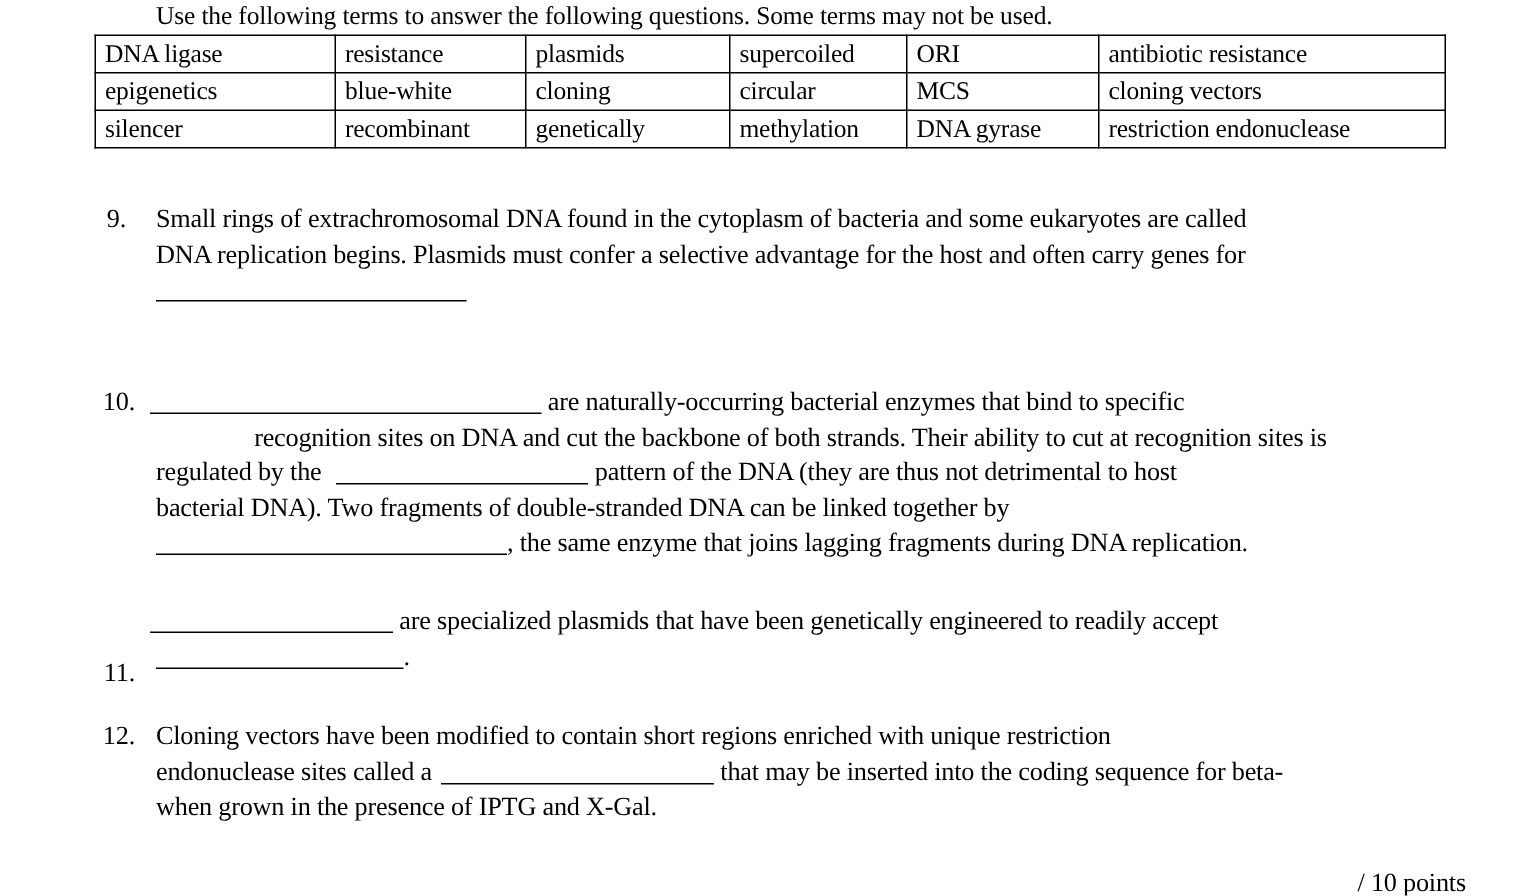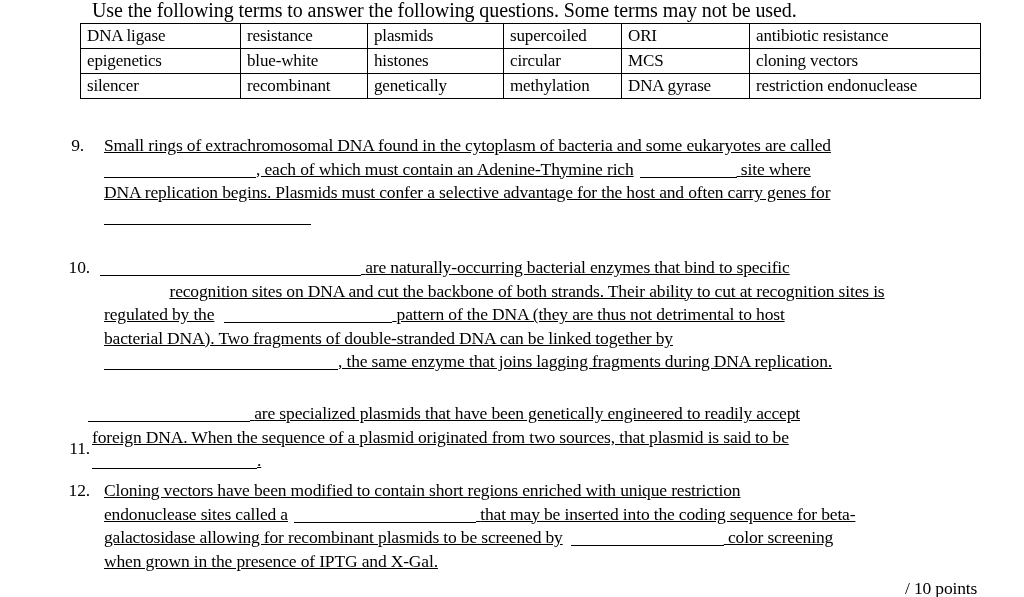--- a/index.html
+++ b/index.html
@@ -19,37 +19,36 @@
 
   .page {
     position: relative;
     width: 1024px;
     height: 597px;
   }
 
   
   .intro {
     position: absolute;
-    left: 92px;
+    left: 104px;
     top: 0px;
-    font-size: 20px;
+    font-size: 17px;
     line-height: 21px;
     white-space: nowrap;
     letter-spacing: -0.1px;
   }
 
   
   .wordbank {
     position: absolute;
     left: 63px;
     top: 23px;
     width: 858px;
     border-collapse: collapse;
     table-layout: fixed;
-    margin-left: 17px;
   }
   .wordbank td {
     border: 1.4px solid #000000;
     font-size: 17px;
     line-height: 20px;
     padding: 1px 0 1px 6px;
     height: 22px;
     vertical-align: middle;
     white-space: nowrap;
     letter-spacing: -0.15px;
@@ -73,21 +72,21 @@
     line-height: 23.6px;
     letter-spacing: -0.15px;
   }
   .ln {
     display: inline-block;
     border-bottom: 1.5px solid #000000;
     vertical-align: -3px;
     height: 15px;
   }
 
-  .row { white-space: nowrap; text-decoration: underline; }
+  .row { white-space: nowrap; }
 
   
   .points {
     position: absolute;
     left: 905px;
     top: 578px;
     font-size: 17.5px;
     line-height: 21px;
     white-space: nowrap;
     letter-spacing: -0.15px;
@@ -106,44 +105,40 @@
         <td class="c0">DNA ligase</td>
         <td class="c1">resistance</td>
         <td class="c2">plasmids</td>
         <td class="c3">supercoiled</td>
         <td class="c4">ORI</td>
         <td class="c5">antibiotic resistance</td>
       </tr>
       <tr>
         <td class="c0">epigenetics</td>
         <td class="c1">blue-white</td>
-        <td class="c2">histones</td>
+        <td class="c2">cloning</td>
         <td class="c3">circular</td>
         <td class="c4">MCS</td>
         <td class="c5">cloning vectors</td>
       </tr>
       <tr>
         <td class="c0">silencer</td>
         <td class="c1">recombinant</td>
         <td class="c2">genetically</td>
         <td class="c3">methylation</td>
         <td class="c4">DNA gyrase</td>
         <td class="c5">restriction endonuclease</td>
       </tr>
     </tbody>
   </table>
 
   <div class="qnum" style="left:58px; top:134px; width:26px;">9.</div>
   <div class="qbody" style="left:104px; top:134px; width:850px;">
     <div class="row">
       <span>Small rings of extrachromosomal DNA found in the cytoplasm of bacteria and some eukaryotes are called</span>
-    </div>
-    <div class="row">
-      <span class="ln" style="width:152px;"></span><span>, each of which must contain an Adenine-Thymine rich</span><span class="ln" style="width:97px; margin-left:6px;"></span>
-      <span>site where</span>
     </div>
     <div class="row">
       <span>DNA replication begins. Plasmids must confer a selective advantage for the host and often carry genes for</span>
     </div>
     <div class="row">
       <span class="ln" style="width:207px;"></span>
     </div>
   </div>
 
   <div class="qnum" style="left:58px; top:256px; width:32px;">10.</div>
@@ -161,46 +156,39 @@
     </div>
     <div class="row" style="margin-left:4px;">
       <span>bacterial DNA). Two fragments of double-stranded DNA can be linked together by</span>
     </div>
     <div class="row" style="margin-left:4px;">
       <span class="ln" style="width:234px;"></span><span>, the same enzyme that joins lagging fragments during DNA replication.</span>
     </div>
   </div>
 
   <div class="qnum" style="left:58px; top:402px; width:32px;margin-top:35px;">11.</div>
-  <div class="qbody" style="left:88px; top:402px; width:850px;">
+  <div class="qbody" style="left:100px; top:402px; width:850px;">
     <div class="row">
       <span class="ln" style="width:162px;"></span>
       <span>are specialized plasmids that have been genetically engineered to readily accept</span>
-    </div>
-    <div class="row" style="margin-left:4px;">
-      <span>foreign DNA. When the sequence of a plasmid originated from two sources, that plasmid is said to be</span>
     </div>
     <div class="row" style="margin-left:4px;">
       <span class="ln" style="width:165px;"></span><span>.</span>
     </div>
   </div>
 
   <div class="qnum" style="left:58px; top:479px; width:32px;">12.</div>
   <div class="qbody" style="left:100px; top:479px; width:850px;">
     <div class="row" style="margin-left:4px;">
       <span>Cloning vectors have been modified to contain short regions enriched with unique restriction</span>
     </div>
     <div class="row" style="margin-left:4px;">
       <span>endonuclease sites called a</span><span class="ln" style="width:182px; margin-left:6px;"></span>
       <span>that may be inserted into the coding sequence for beta-</span>
     </div>
     <div class="row" style="margin-left:4px;">
-      <span>galactosidase allowing for recombinant plasmids to be screened by</span><span class="ln" style="width:153px; margin-left:8px;"></span>
-      <span>color screening</span>
-    </div>
-    <div class="row" style="margin-left:4px;">
       <span>when grown in the presence of IPTG and X-Gal.</span>
     </div>
   </div>
 
   <div class="points">/ 10 points</div>
 
 </div>
 
 </body></html>

